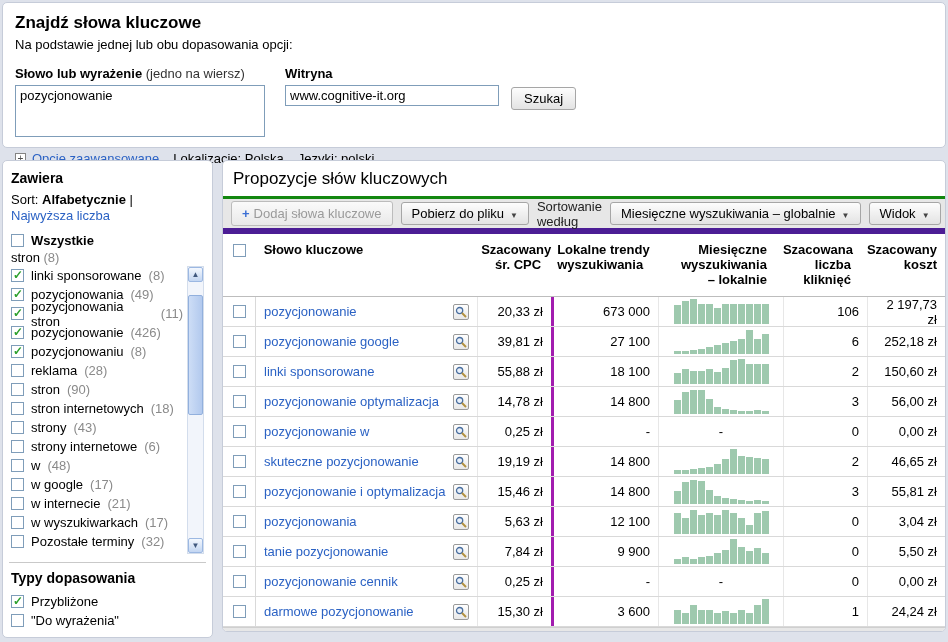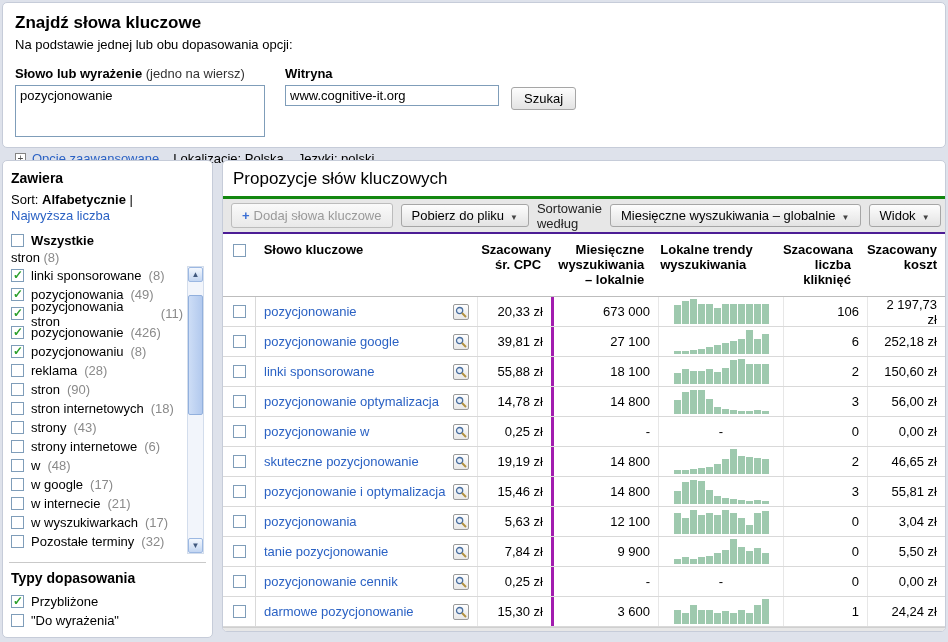--- a/index.html
+++ b/index.html
@@ -75,21 +75,21 @@
     position:absolute; left:0; top:28px; width:15px; height:120px;
     background:linear-gradient(90deg,#cdddf6,#b2c9ee); border:1px solid #92b0dd; border-radius:2px; cursor:pointer;
   }
   .side-div { border-top:1px solid #c9c9c9; margin:8px -2px 7px -2px; }
 
   
   #main-panel { left:222px; top:160px; width:724px; height:472px; overflow:hidden; }
   #main-title { font-size:17px; padding:8px 10px 7px 10px; }
   #green-line { height:3px; background:#12870f; }
   #toolbar {
-    height:35px; background:#e7e7e7; border-bottom:2px solid #4c1d95;
+    height:35px; background:#e7e7e7; border-bottom:6px solid #4c1d95;
     display:flex; align-items:center; padding:0 8px; gap:8px;
   }
   #add-kw-btn { color:#9a9a9a; border-color:#bcbcbc; background:linear-gradient(#fafafa,#e9e9e9); padding:4px 10px; }
   #add-kw-btn .plus { color:#3b6fd4; font-weight:bold; margin-right:4px; }
   .dd-arrow { font-size:8px; color:#444; margin-left:6px; }
   .sort-group { margin-left:auto; display:flex; align-items:center; gap:8px; }
   #sort-label { color:#222; font-size:13px; }
 
   
   .trow { display:flex; align-items:center; }
@@ -290,22 +290,22 @@
       </button>
     </div>
   </div>
 
   <div class="trow" id="thead">
     <div class="cell col-cb">
         <span class="cb"></span>
       </div>
     <div class="cell col-kw">Słowo kluczowe</div>
     <div class="cell col-cpc">Szacowany śr. CPC</div>
+    <div class="cell col-trnd" style="text-align:left;">Lokalne trendy wyszukiwania</div>
     <div class="cell col-srch">Miesięczne wyszukiwania – lokalnie</div>
-    <div class="cell col-trnd" style="text-align:left;">Lokalne trendy wyszukiwania</div>
     <div class="cell col-clk">Szacowana liczba kliknięć</div>
     <div class="cell col-cost">Szacowany koszt</div>
   </div>
 
   <div id="tbody">
       <div class="trow data-row">
     <div class="cell col-cb">
           <span class="cb"></span>
         </div>
     <div class="cell col-kw">

